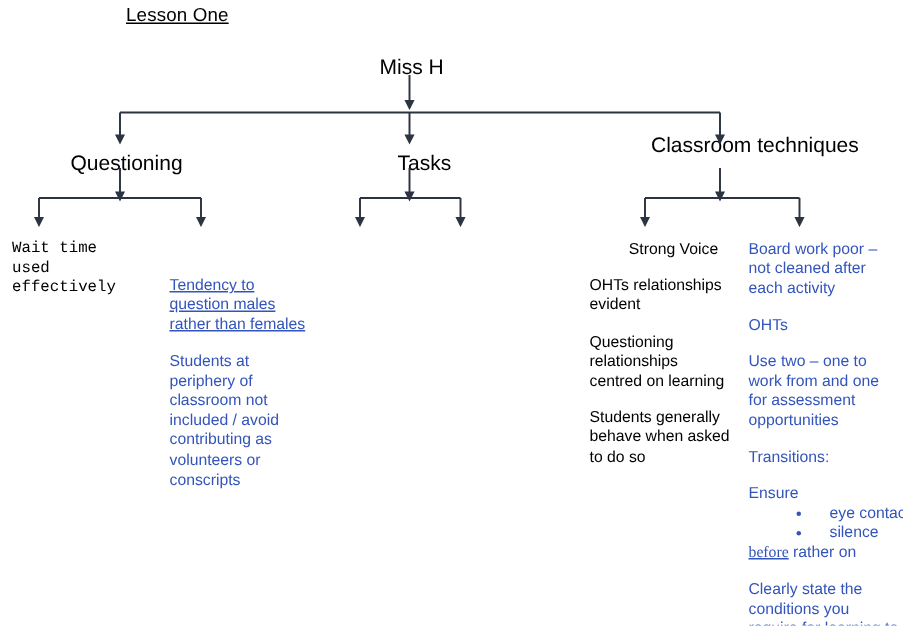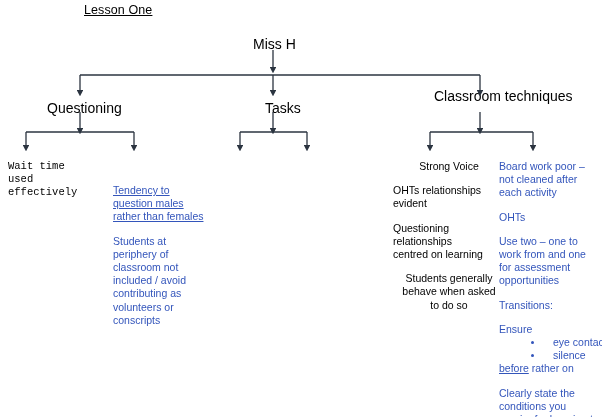--- a/index.html
+++ b/index.html
@@ -54,21 +54,21 @@
     line-height:13.2px;
   }
   .bullets li:before{
     content:"";
     position:absolute;
     left:4px; top:5px;
     width:3px;height:3px;
     border-radius:50%;
     background:#3355bb;
   }
-  .u{text-decoration:underline;}
+  .u{text-decoration:underline;font-family:Liberation Serif, serif;}
 </style>
 </head>
 <body>
 
 <div id="canvas">
 
   <div class="title">Lesson One</div>
 
   <div class="node-label" style="left:253px; top:36px;">Miss H</div>
 
@@ -129,21 +129,21 @@
   </div>
 
 
   <div class="col black" style="left:393px; top:160px; width:112px;">
     <div class="blk" style="white-space:pre-line;text-align:center;">Strong Voice</div>
     <div class="blk" style="white-space:pre-line;">OHTs relationships
 evident</div>
     <div class="blk" style="white-space:pre-line;">Questioning
 relationships
 centred on learning</div>
-    <div class="blk" style="white-space:pre-line;text-align:center;">Students generally
+    <div class="blk" style="white-space:pre-line;">Students generally
 behave when asked
 to do so</div>
   </div>
 
   <div class="col blue" style="left:499px; top:160px; width:110px;">
     <div class="blk" style="white-space:pre-line;">Board work poor –
 not cleaned after
 each activity</div>
     <div class="blk" style="white-space:pre-line;">OHTs</div>
     <div class="blk" style="white-space:pre-line;">Use two – one to

